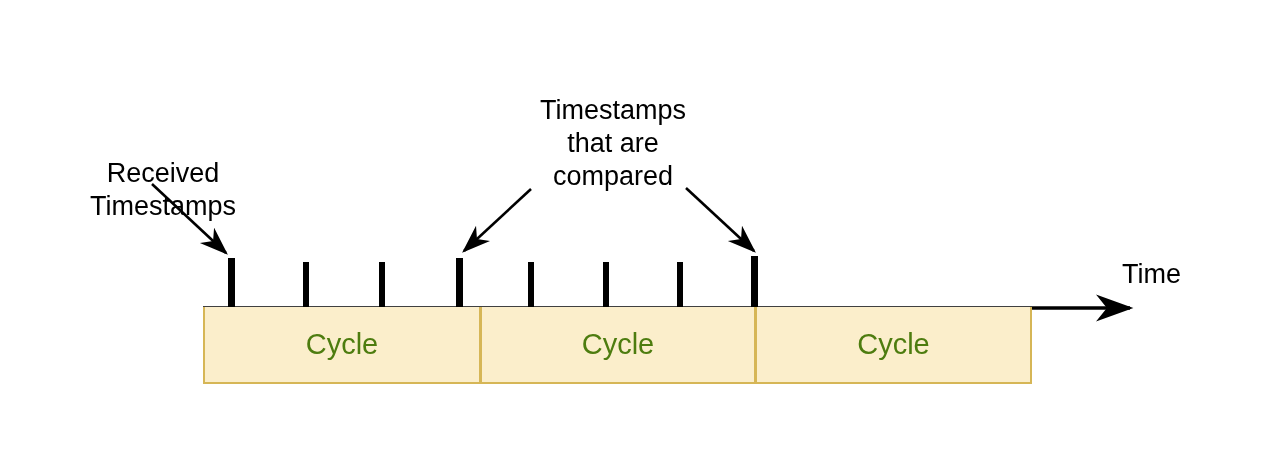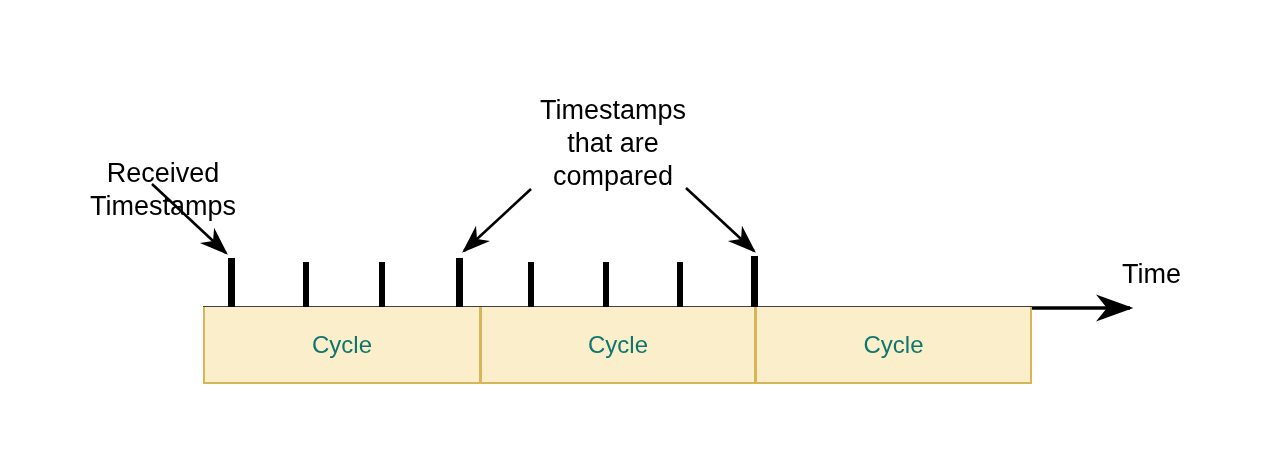--- a/index.html
+++ b/index.html
@@ -60,22 +60,22 @@
     top: 307px;
     height: 77px;
     background: #fbeecb;
     border: 2px solid #d6b656;
     border-top: none;
     display: flex;
     align-items: center;
     justify-content: center;
   }
   .cycle-box-label {
-    font-size: 24px;
-    color: #0f766e;
+    font-size: 29px;
+    color: #4d7c0f;
     margin-top: 0;
   }
   .tick {
     position: absolute;
     background: #000000;
   }
 </style>
 </head>
 <body>
 

